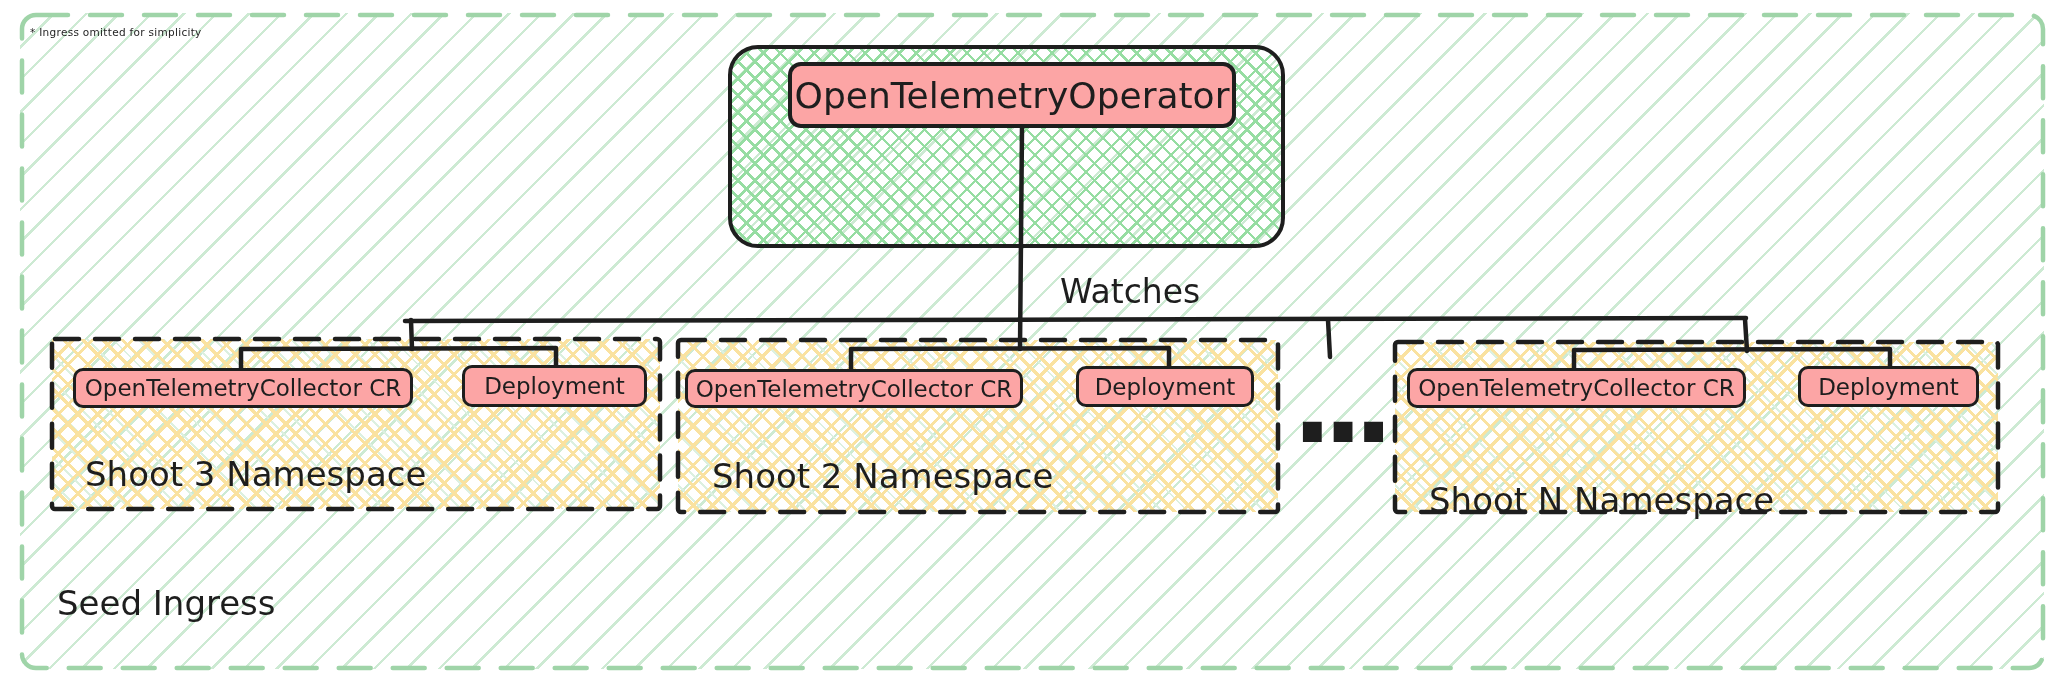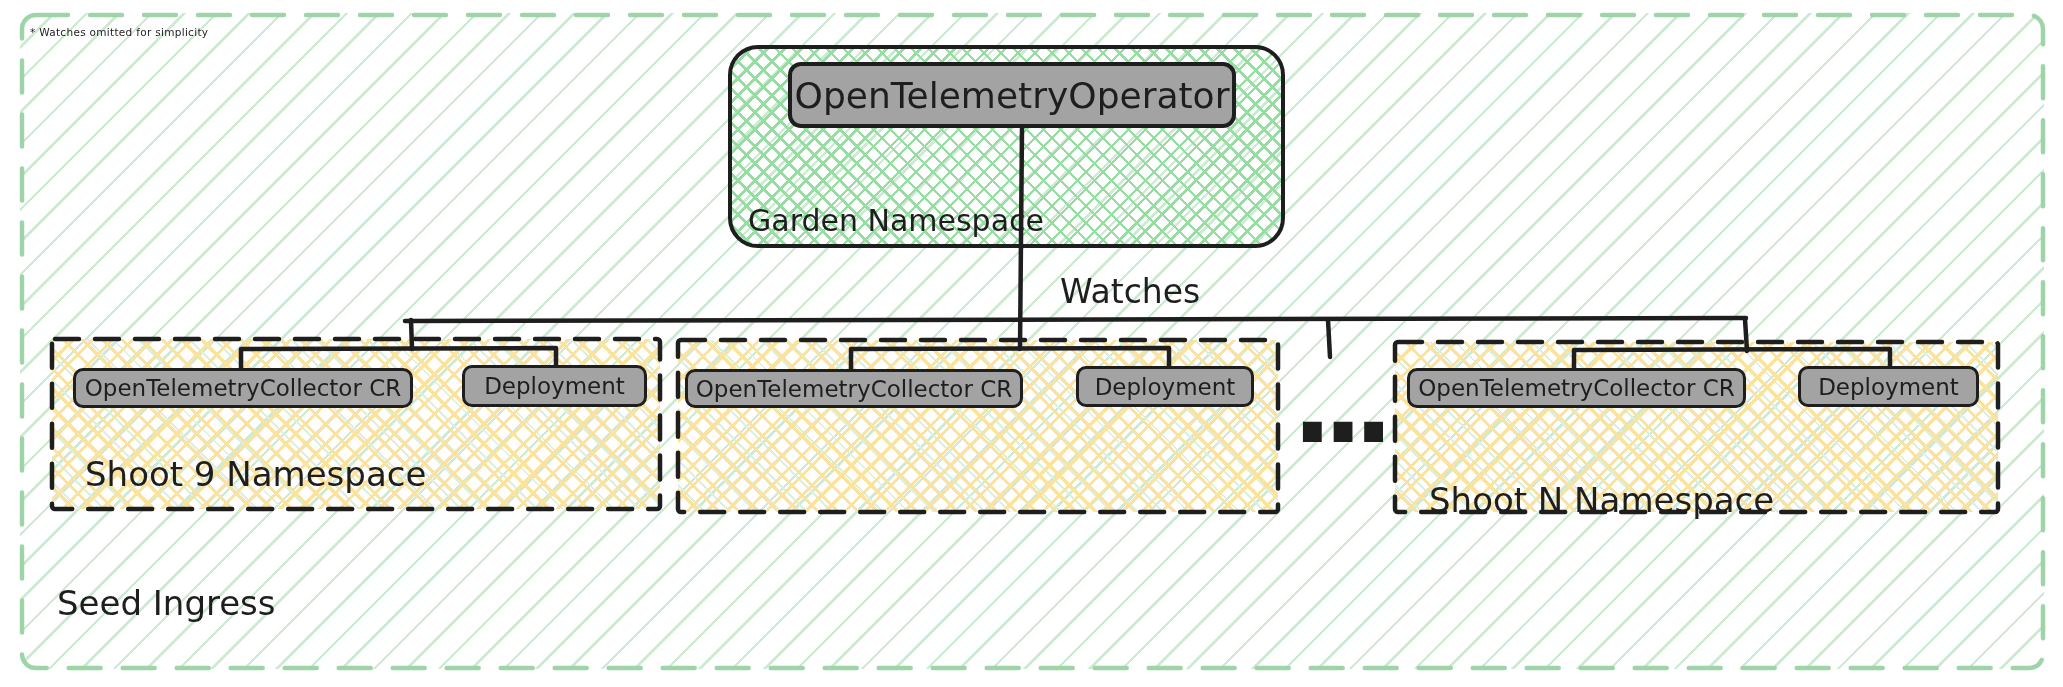--- a/index.html
+++ b/index.html
@@ -49,21 +49,21 @@
     width: 2063px; height: 687px;
     pointer-events: none;
   }
   svg.overlay * { fill: none; stroke: #1e1e1e; stroke-width: 4.5; stroke-linecap: round; stroke-linejoin: round; }
   svg.overlay .outer-dash { stroke: #9fd4a8; stroke-dasharray: 32 22; }
   svg.overlay .shoot-dash { stroke-dasharray: 24 16; }
 
   
   .node {
     display: flex; align-items: center; justify-content: center;
-    background: #a3a3a3;
+    background: #fca5a5;
     border: 3.5px solid #1e1e1e;
     border-radius: 10px;
     font-size: 23px;
     white-space: nowrap;
     box-sizing: border-box;
   }
   .operator-node {
     left: 788px; top: 62px; width: 448px; height: 66px;
     border-width: 4px; border-radius: 13px;
     font-size: 36px;
@@ -131,22 +131,22 @@
 
   <div class="abs node c1">OpenTelemetryCollector CR</div>
   <div class="abs node d1">Deployment</div>
 
   <div class="abs node c2">OpenTelemetryCollector CR</div>
   <div class="abs node d2">Deployment</div>
 
   <div class="abs node c3">OpenTelemetryCollector CR</div>
   <div class="abs node d3">Deployment</div>
 
-  <div class="abs label note-label">* Watches omitted for simplicity</div>
-  <div class="abs label garden-label">Garden Namespace</div>
+  <div class="abs label note-label">* Ingress omitted for simplicity</div>
   <div class="abs label watches-label">Watches</div>
-  <div class="abs label shoot-label shoot-1-label">Shoot 9 Namespace</div>
+  <div class="abs label shoot-label shoot-1-label">Shoot 3 Namespace</div>
+  <div class="abs label shoot-label shoot-2-label">Shoot 2 Namespace</div>
   <div class="abs label shoot-label shoot-n-label">Shoot N Namespace</div>
   <div class="abs label seed-label">Seed Ingress</div>
 
   <div class="abs ellipsis">...</div>
 
 </div>
 
 </body></html>

